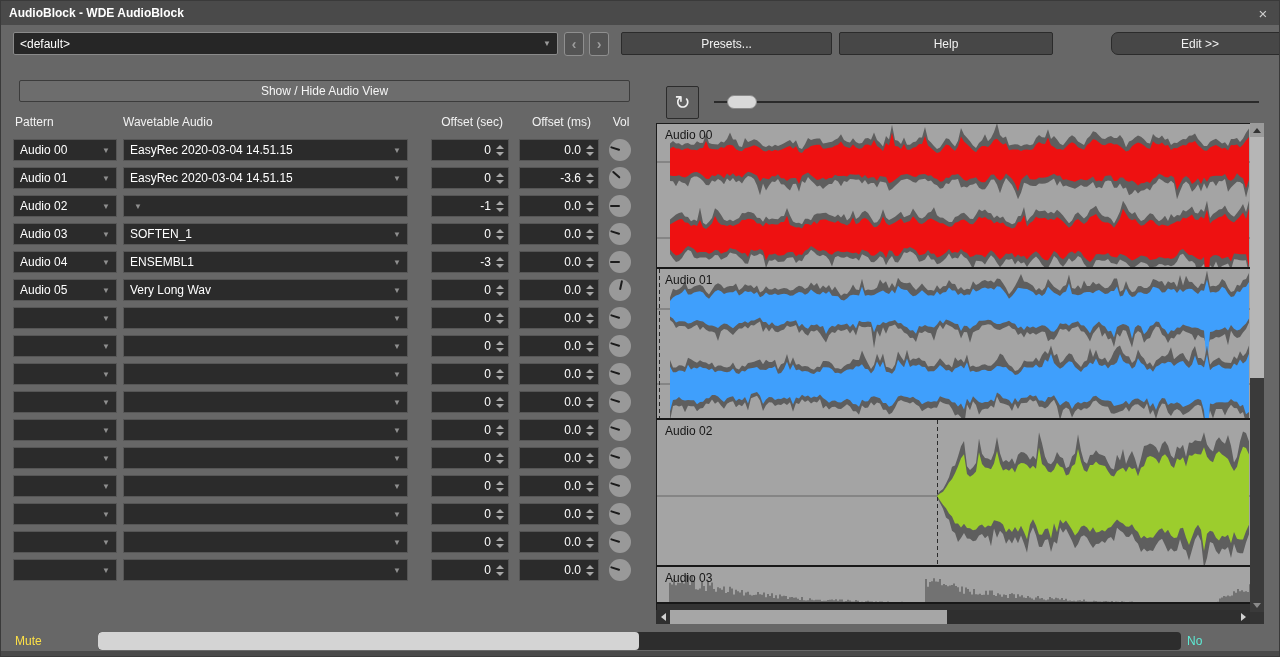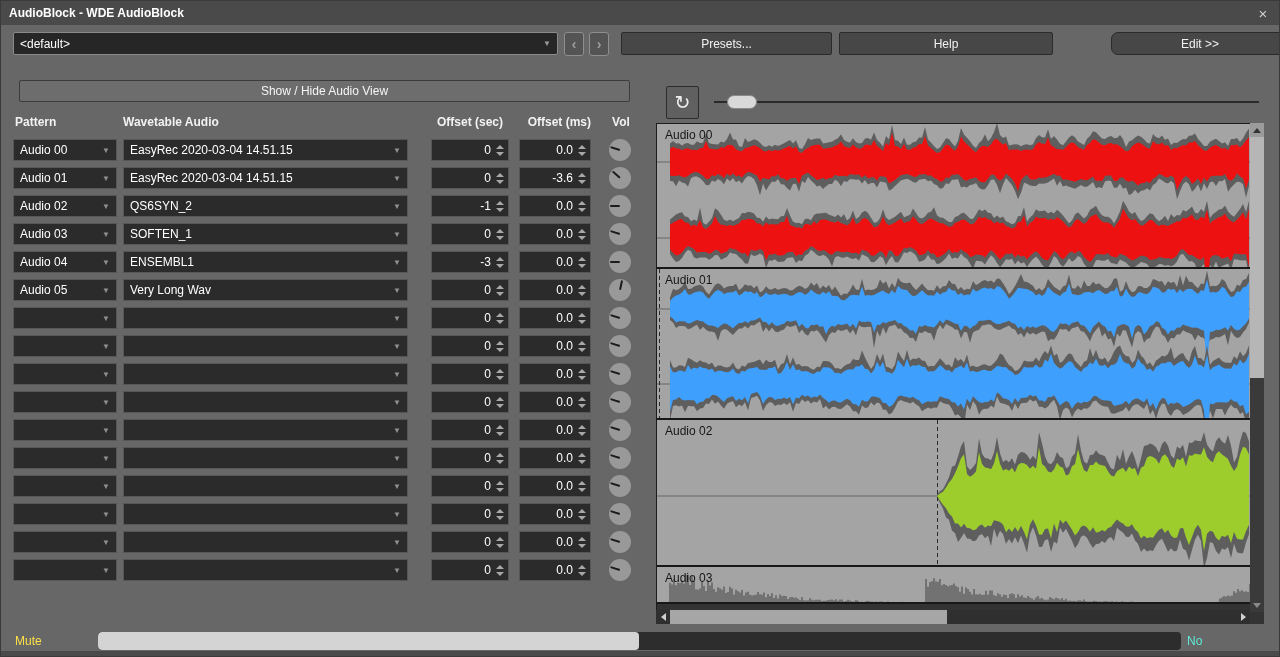--- a/index.html
+++ b/index.html
@@ -21,37 +21,37 @@
   .navbtn{position:absolute;top:31px;width:20px;height:24px;background:#545454;
     border:1px solid #8f8f8f;border-radius:3px;color:#9d9d9d;display:flex;align-items:center;
     justify-content:center;font-size:14px;font-weight:bold;}
   .tbtn{position:absolute;top:31px;height:23px;background:#474747;border:1px solid #2b2b2b;
     border-radius:2px;color:#f2f2f2;display:flex;align-items:center;justify-content:center;}
   
   .showhide{position:absolute;left:18px;top:79px;width:611px;height:22px;background:#6d6d6d;
     border:1px solid #3c3c3c;border-radius:2px;color:#f5f5f5;display:flex;align-items:center;
     justify-content:center;}
   .thead{position:absolute;left:0;top:114px;width:640px;height:16px;color:#f2f2f2;}
-  .thead span{position:absolute;top:0;font-weight:bold;}
+  .thead span{position:absolute;top:0;}
   .h-pattern{left:14px;} .h-wavetable{left:122px;}
   .h-sec{left:430px;width:72px;text-align:right;}
   .h-ms{left:518px;width:72px;text-align:right;}
   .h-vol{left:604px;width:32px;text-align:center;}
   #rows{position:absolute;left:0;top:138px;width:645px;}
   .trow{position:relative;height:22px;margin-bottom:6px;}
   .dd{position:absolute;top:0;height:22px;background:#2b2b2b;border:1px solid #565656;
     display:flex;align-items:center;padding:0 6px;color:#fff;}
   .dd .dd-label{flex:1;white-space:nowrap;overflow:hidden;}
   .dd .dd-arrow{color:#8f8f8f;font-size:8px;margin-left:4px;}
   .dd.pattern{left:12px;width:104px;}
   .dd.wavetable{left:122px;width:285px;}
   .spin{position:absolute;top:0;height:22px;background:#2b2b2b;border:1px solid #565656;
     display:flex;align-items:center;justify-content:flex-end;color:#fff;padding-right:3px;}
   .spin.sec{left:430px;width:78px;}
-  .spin.ms{left:518px;width:72px;}
+  .spin.ms{left:518px;width:80px;}
   .spin .spin-val{margin-right:5px;}
   .spin-arrows{display:flex;flex-direction:column;justify-content:center;gap:3px;width:9px;}
   .tri-up{width:0;height:0;border-left:4px solid transparent;border-right:4px solid transparent;
     border-bottom:4px solid #a8a8a8;}
   .tri-down{width:0;height:0;border-left:4px solid transparent;border-right:4px solid transparent;
     border-top:4px solid #a8a8a8;}
   .knob{position:absolute;left:608px;top:0;width:22px;height:22px;border-radius:50%;
     background:#999;}
   .kptr{position:absolute;left:11px;top:10px;width:10px;height:2px;background:#1c1c1c;
     transform-origin:0 1px;border-radius:1px;}
@@ -198,21 +198,20 @@
         <span class="kptr" style="transform: rotate(222deg);"></span>
       </div>
     </div>
 
     <div class="trow">
       <div class="dd pattern">
         <span class="dd-label">Audio 02</span>
         <span class="dd-arrow">▼</span>
       </div>
       <div class="dd wavetable">
-        <span class="dd-label">QS6SYN_2</span>
         <span class="dd-arrow">▼</span>
       </div>
       <div class="spin sec">
         <span class="spin-val">-1</span>
         <span class="spin-arrows">
           <i class="tri-up"></i>
           <i class="tri-down"></i>
         </span>
       </div>
       <div class="spin ms">

